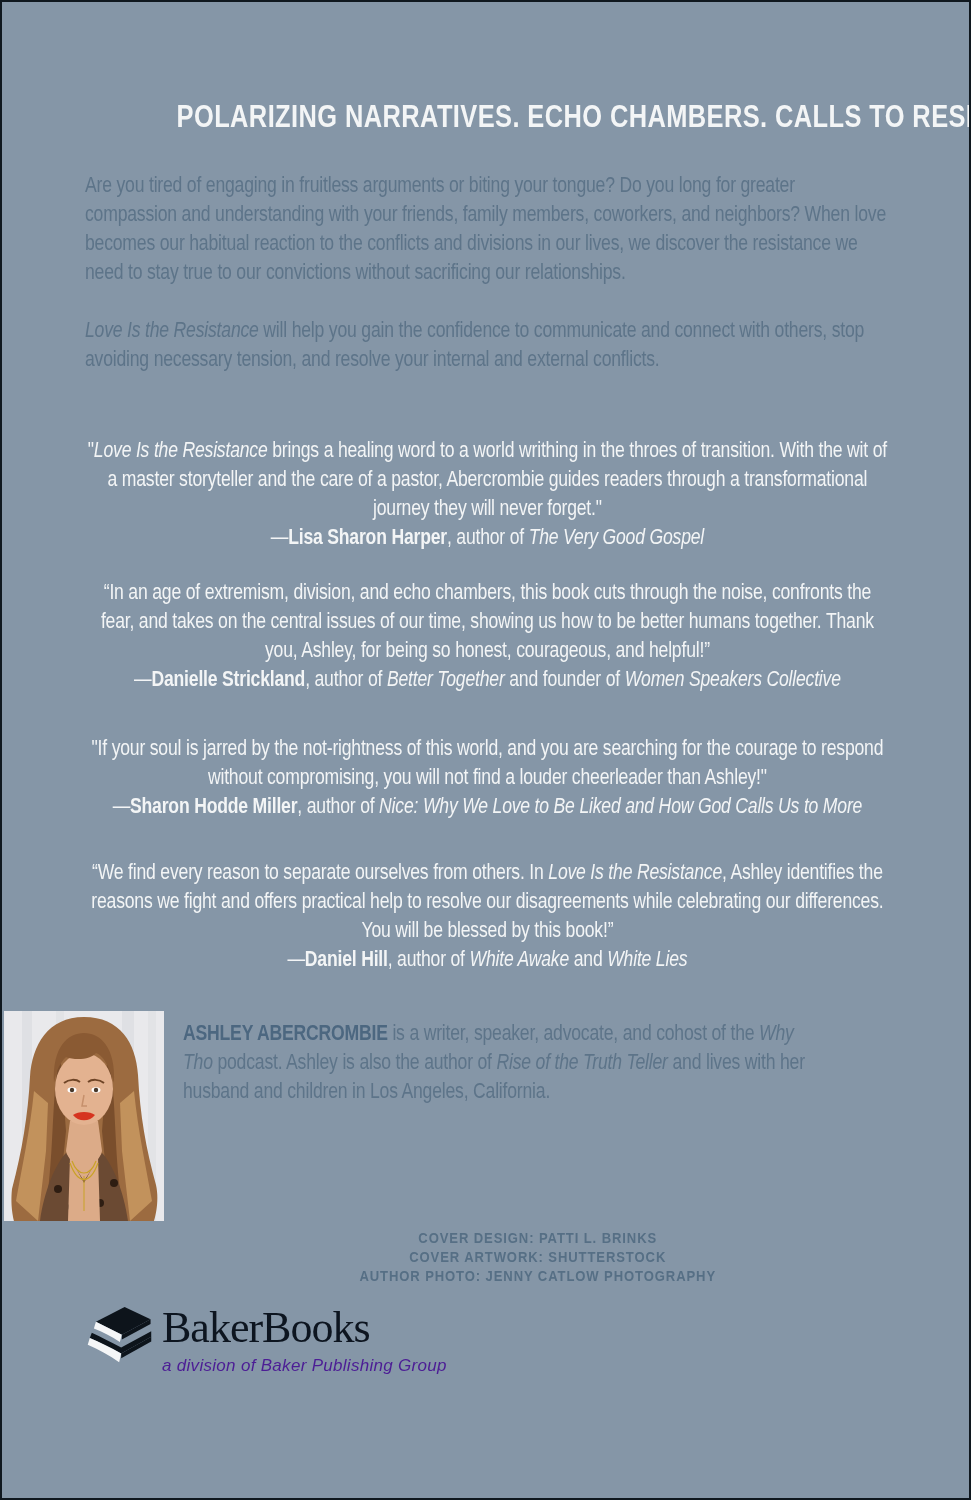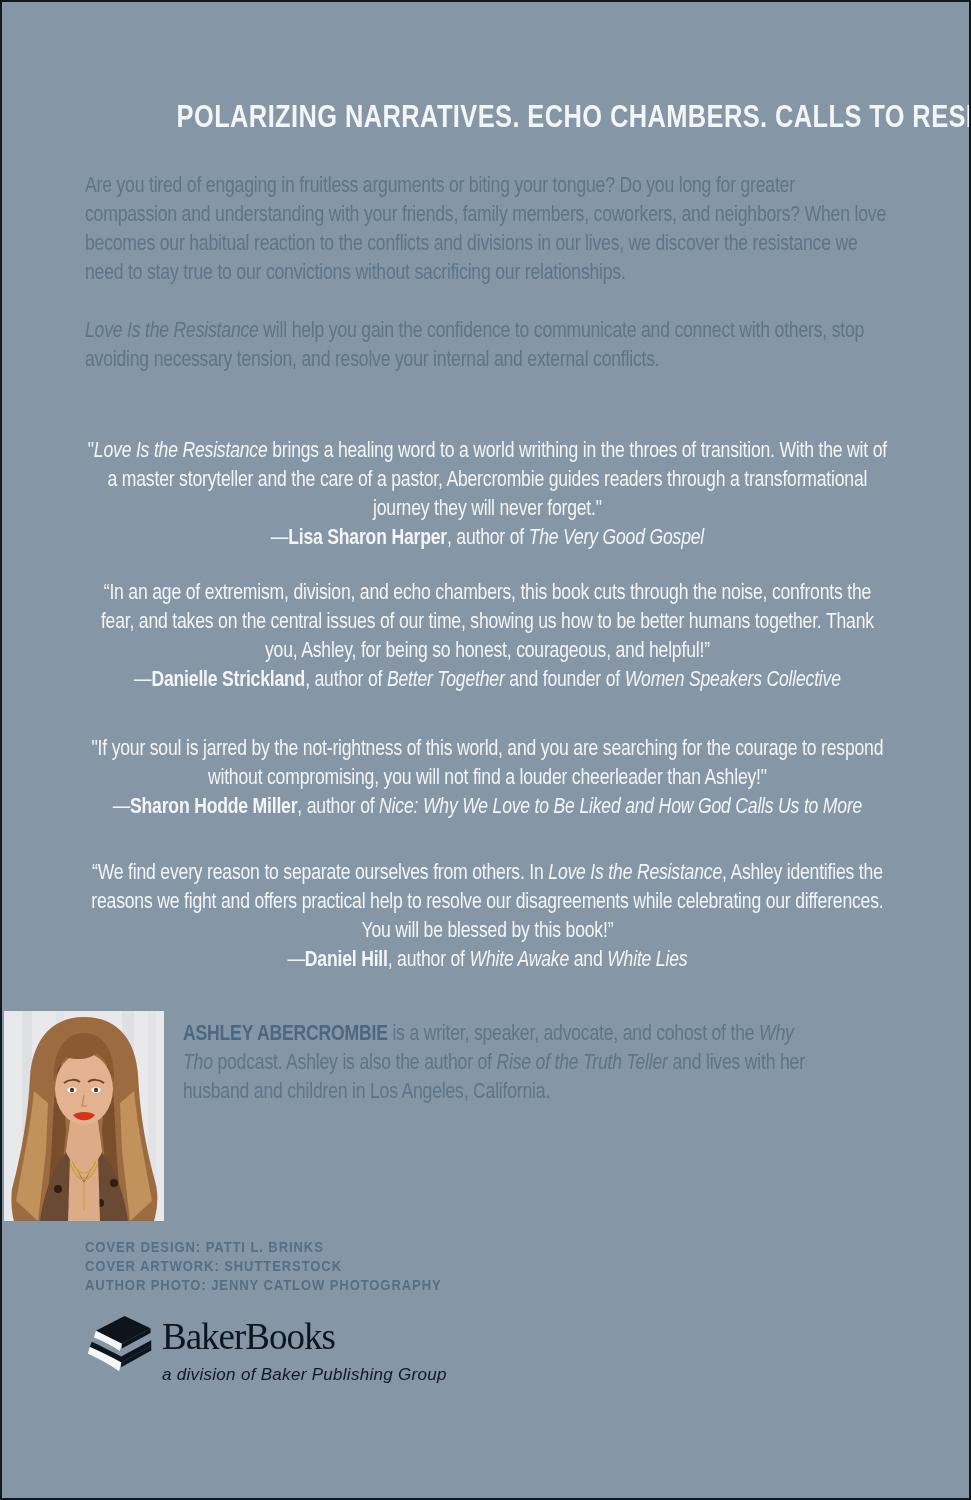--- a/index.html
+++ b/index.html
@@ -36,29 +36,29 @@
 
   .sg-i{font-style:italic;}
   .sg-b{font-weight:bold;}
   .sg-bn{font-weight:bold;color:#4c6780;}
 
   .author{display:flex;margin-top:38px;justify-content:center;}
   .photo{width:160px;height:210px;flex:none;display:block;}
   .bio-wrap{padding-top:7px;margin-left:19px;}
   .bio{width:784px;transform:scaleX(.8);transform-origin:0 0;font-size:22px;line-height:29px;color:#5d7489;letter-spacing:-.25px;}
 
-  .credits{margin-top:17px;}
+  .credits{margin-top:8px;text-align:center;}
   .credit-line{width:1006px;transform:scaleX(.9);transform-origin:0 0;
     font-size:14.5px;font-weight:bold;color:#566f85;letter-spacing:1px;line-height:19px;}
 
   .logo-row{display:flex;align-items:flex-start;margin-top:17px;}
   .logo-icon{width:71px;height:62px;flex:none;display:block;}
   .logo-text{margin-left:6px;}
-  .wordmark{font-family:"Liberation Serif",serif;font-size:37px;line-height:50px;color:#0d1520;letter-spacing:-1px;}
-  .tagline{font-style:italic;font-size:17px;color:#0f172a;margin-top:3px;letter-spacing:.3px;}
+  .wordmark{font-family:"Liberation Serif",serif;font-size:44px;line-height:50px;color:#0d1520;letter-spacing:-1px;}
+  .tagline{font-style:italic;font-size:17px;color:#4c1d95;margin-top:3px;letter-spacing:.3px;}
 </style>
 </head>
 <body>
 
 <div class="cover">
   <div class="content">
 
     <header class="headline">
       <span class="hl1 cond-c">POLARIZING NARRATIVES. ECHO CHAMBERS. CALLS TO RESIST.</span>
     </header>

